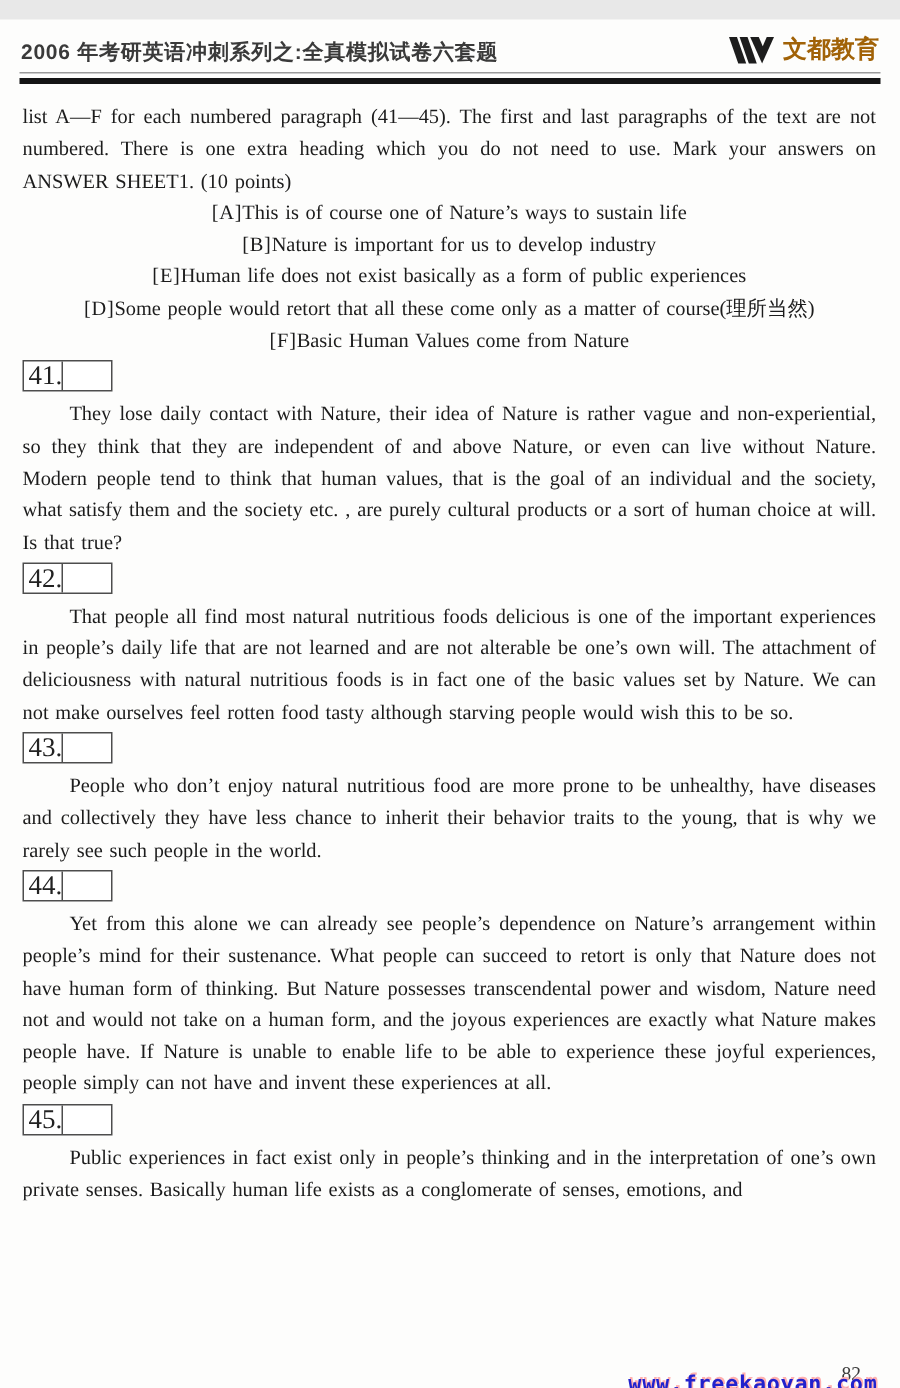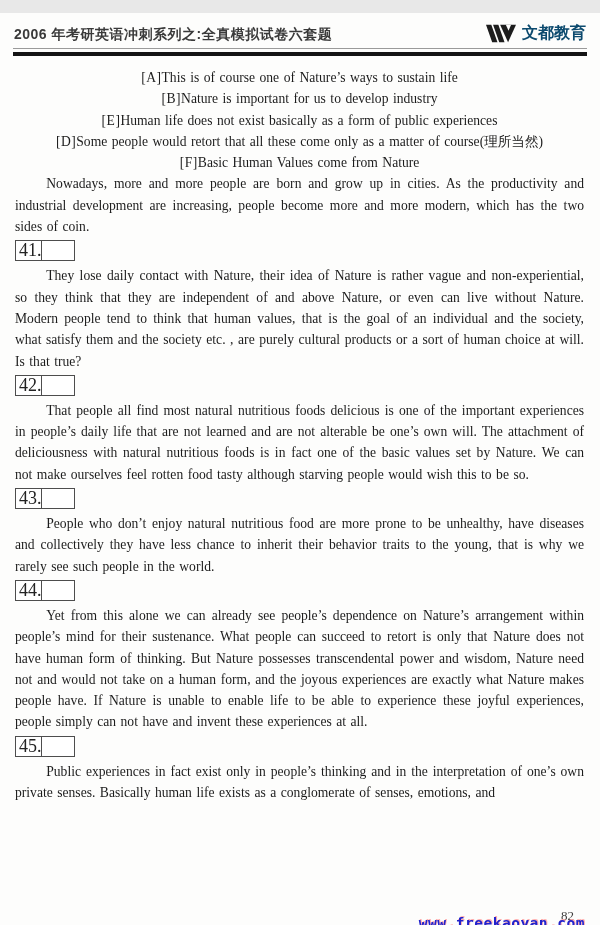--- a/index.html
+++ b/index.html
@@ -19,21 +19,21 @@
     padding:10px 14px 0 14px;
   }
   .hdr-title{
     font-family:"Liberation Sans", sans-serif;
     font-size:14px;font-weight:bold;color:#3a3a3a;
     letter-spacing:.5px;
   }
   .brand{
     display:flex;align-items:center;gap:6px;
     font-family:"Liberation Sans", sans-serif;
-    font-size:16px;font-weight:bold;color:#0c4a6e;
+    font-size:16px;font-weight:bold;color:#a16207;
   }
   .brand svg{display:block;}
   .rule-thin{height:1px;background:#9a9a9a;margin:4px 13px 0 13px;}
   .rule-thick{height:4px;background:#141414;margin:3px 13px 0 13px;}
   
   .doc{
     padding:11px 16px 0 15px;
     font-size:13.6px;
     line-height:21.3px;
     text-align:justify;
@@ -91,28 +91,28 @@
         </svg>
       </span>
       <span>文都教育</span>
     </div>
   </div>
   <div class="rule-thin"></div>
   <div class="rule-thick"></div>
 
   <div class="doc">
 
+    <p class="noindent">list A—F for each numbered paragraph (41—45). The first and last paragraphs of the text are not numbered. There is one extra heading which you do not need to use. Mark your answers on ANSWER SHEET1. (10 points)</p>
 
     <div class="optrow"><span class="tag">[A]</span><span>This is of course one of Nature’s ways to sustain life</span></div>
     <div class="optrow"><span class="tag">[B]</span><span>Nature is important for us to develop industry</span></div>
     <div class="optrow"><span class="tag">[E]</span><span>Human life does not exist basically as a form of public experiences</span></div>
     <div class="optrow"><span class="tag">[D]</span><span>Some people would retort that all these come only as a matter of course(理所当然)</span></div>
     <div class="optrow"><span class="tag">[F]</span><span>Basic Human Values come from Nature</span></div>
 
-    <p>Nowadays, more and more people are born and grow up in cities. As the productivity and industrial development are increasing, people become more and more modern, which has the two sides of coin.</p>
 
     <div class="qbox">
       <span class="qnum">41.</span>
       <span class="qblank"></span>
     </div>
 
     <p>They lose daily contact with Nature, their idea of Nature is rather vague and non-experiential, so they think that they are independent of and above Nature, or even can live without Nature. Modern people tend to think that human values, that is the goal of an individual and the society, what satisfy them and the society etc. , are purely cultural products or a sort of human choice at will. Is that true?</p>
 
     <div class="qbox">
       <span class="qnum">42.</span>

